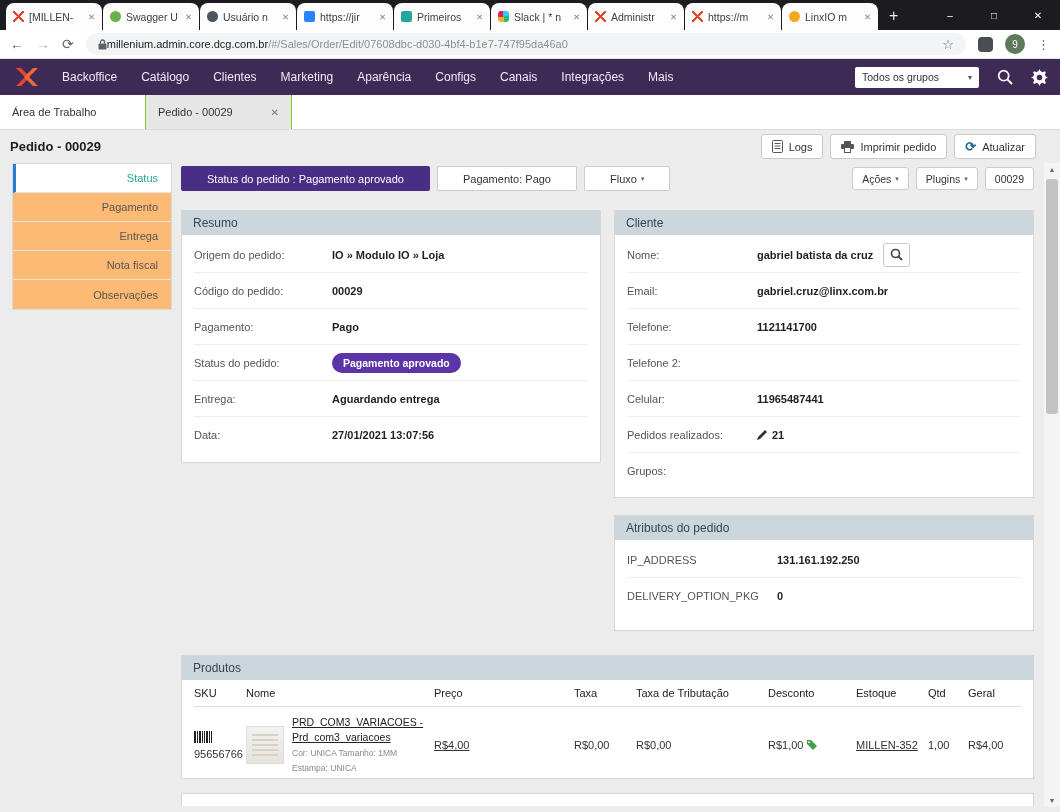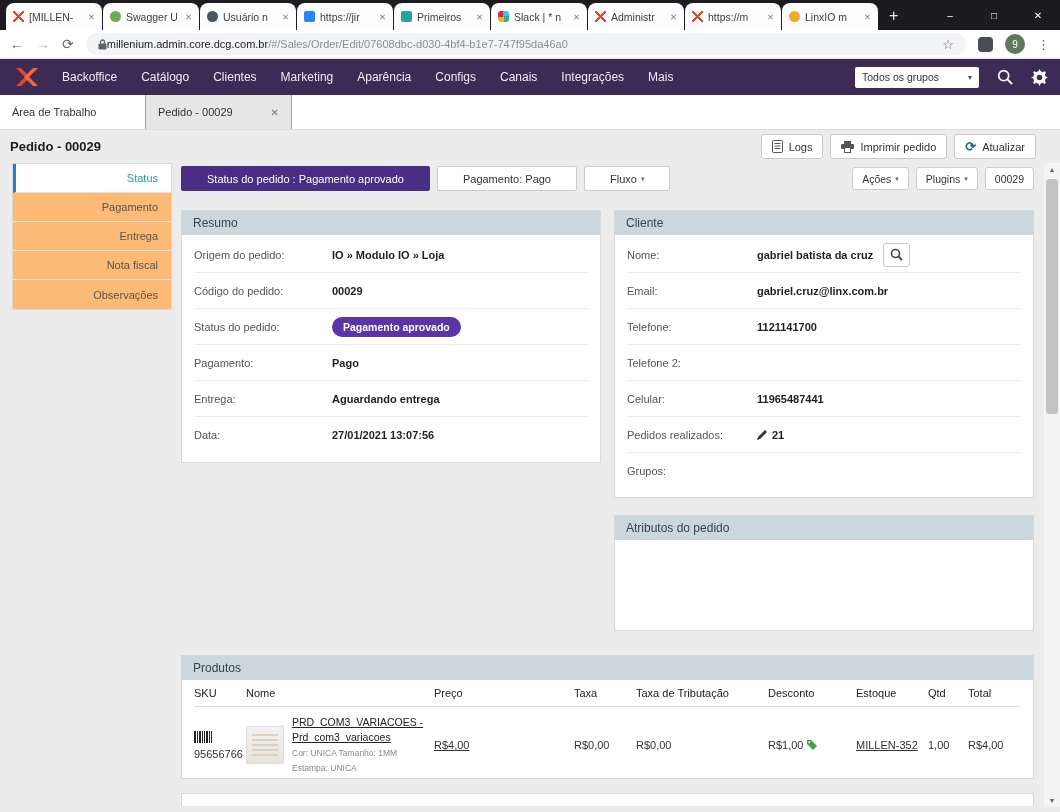--- a/index.html
+++ b/index.html
@@ -291,26 +291,26 @@
       <div class="pbody">
         <div class="frow">
           <span class="flabel">Origem do pedido:</span>
           <span class="fvalue">IO » Modulo IO » Loja</span>
         </div>
         <div class="frow">
           <span class="flabel">Código do pedido:</span>
           <span class="fvalue">00029</span>
         </div>
         <div class="frow">
+          <span class="flabel">Pagamento:</span>
+          <span class="fvalue">Pago</span>
+        </div>
+        <div class="frow">
           <span class="flabel">Status do pedido:</span>
           <span class="badge">Pagamento aprovado</span>
-        </div>
-        <div class="frow">
-          <span class="flabel">Pagamento:</span>
-          <span class="fvalue">Pago</span>
         </div>
         <div class="frow">
           <span class="flabel">Entrega:</span>
           <span class="fvalue">Aguardando entrega</span>
         </div>
         <div class="frow">
           <span class="flabel">Data:</span>
           <span class="fvalue">27/01/2021 13:07:56</span>
         </div>
       </div>
@@ -356,35 +356,45 @@
         </div>
         <div class="frow">
           <span class="flabel w130">Grupos:</span>
           <span class="fvalue"></span>
         </div>
       </div>
     </div>
 
     <div class="panel atributos">
       <div class="phead">Atributos do pedido</div>
+      <div class="pbody">
+        <div class="frow">
+          <span class="flabel w150">IP_ADDRESS</span>
+          <span class="fvalue">131.161.192.250</span>
+        </div>
+        <div class="frow">
+          <span class="flabel w150">DELIVERY_OPTION_PKG</span>
+          <span class="fvalue">0</span>
+        </div>
+      </div>
     </div>
 
     <div class="panel produtos">
       <div class="phead">Produtos</div>
       <div class="ptable">
         <div class="prow head">
           <span>SKU</span>
           <span>Nome</span>
           <span>Preço</span>
           <span>Taxa</span>
           <span>Taxa de Tributação</span>
           <span>Desconto</span>
           <span>Estoque</span>
           <span>Qtd</span>
-          <span>Total</span>
+          <span>Geral</span>
         </div>
         <div class="prow data">
           <div class="skucell">
             <svg width="18" height="12" viewBox="0 0 18 12">
                 <g fill="#222">
                   <rect x="0" width="2" height="12"></rect>
                   <rect x="3" width="1" height="12"></rect>
                   <rect x="5" width="2" height="12"></rect>
                   <rect x="8" width="1" height="12"></rect>
                   <rect x="10" width="1" height="12"></rect>

